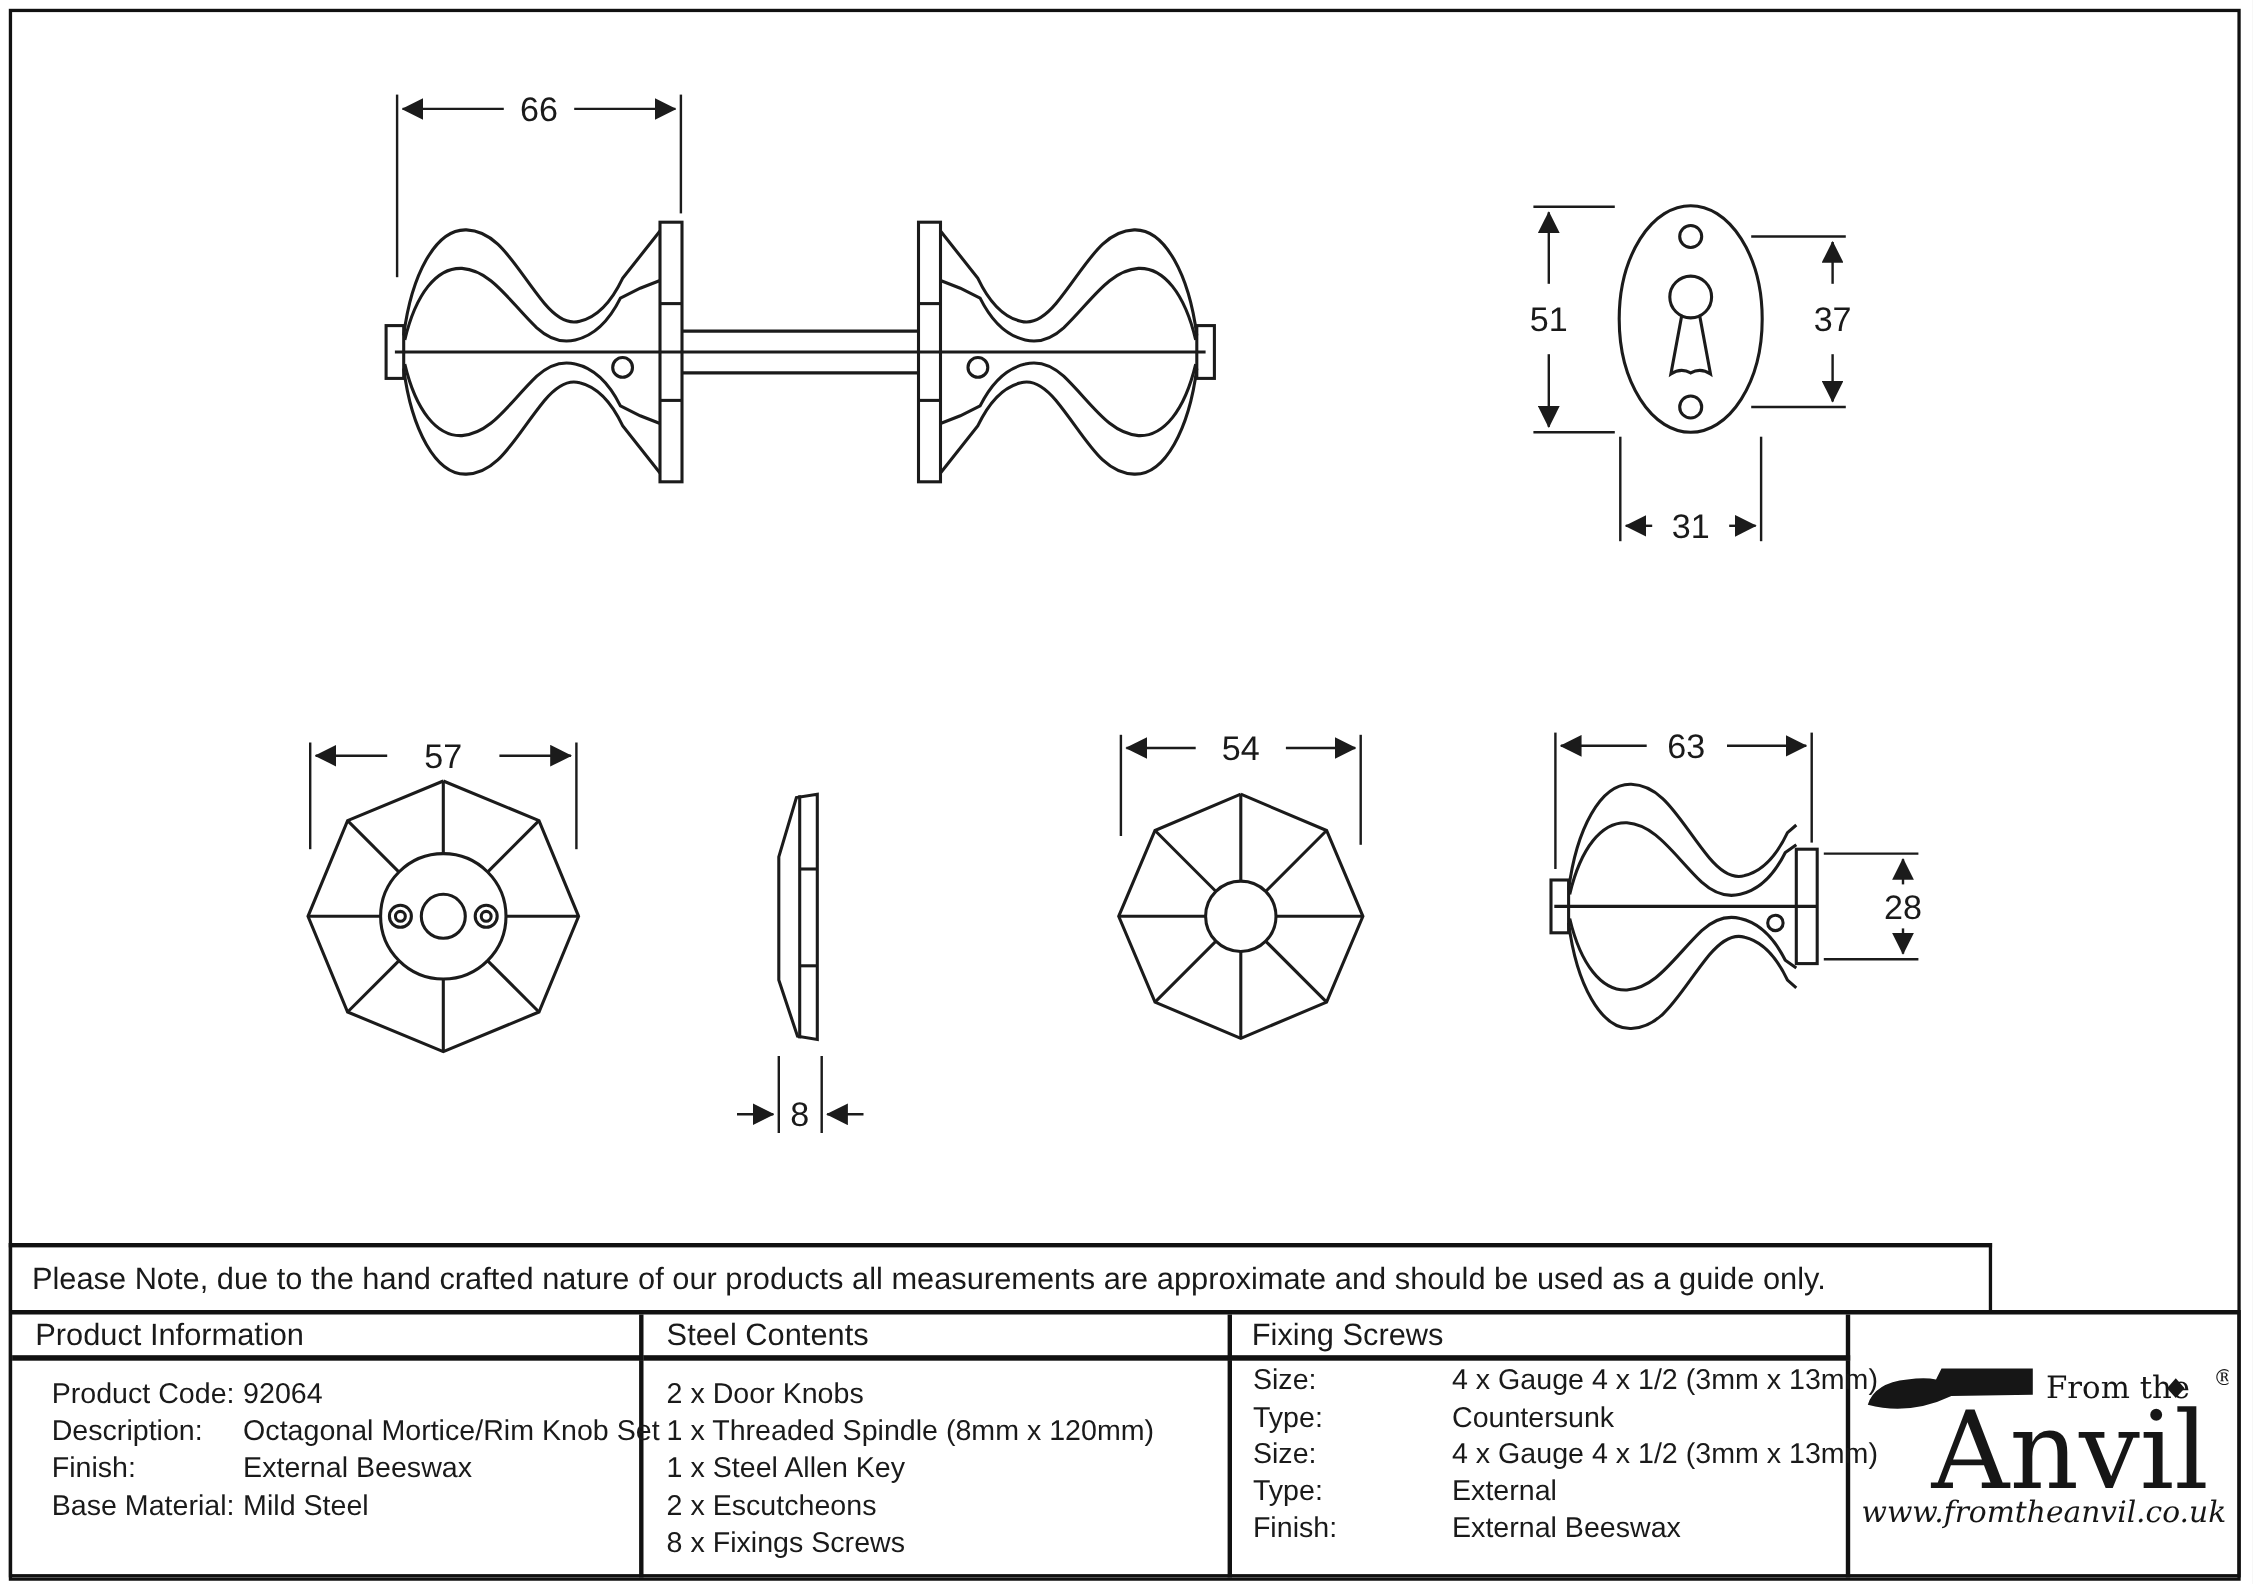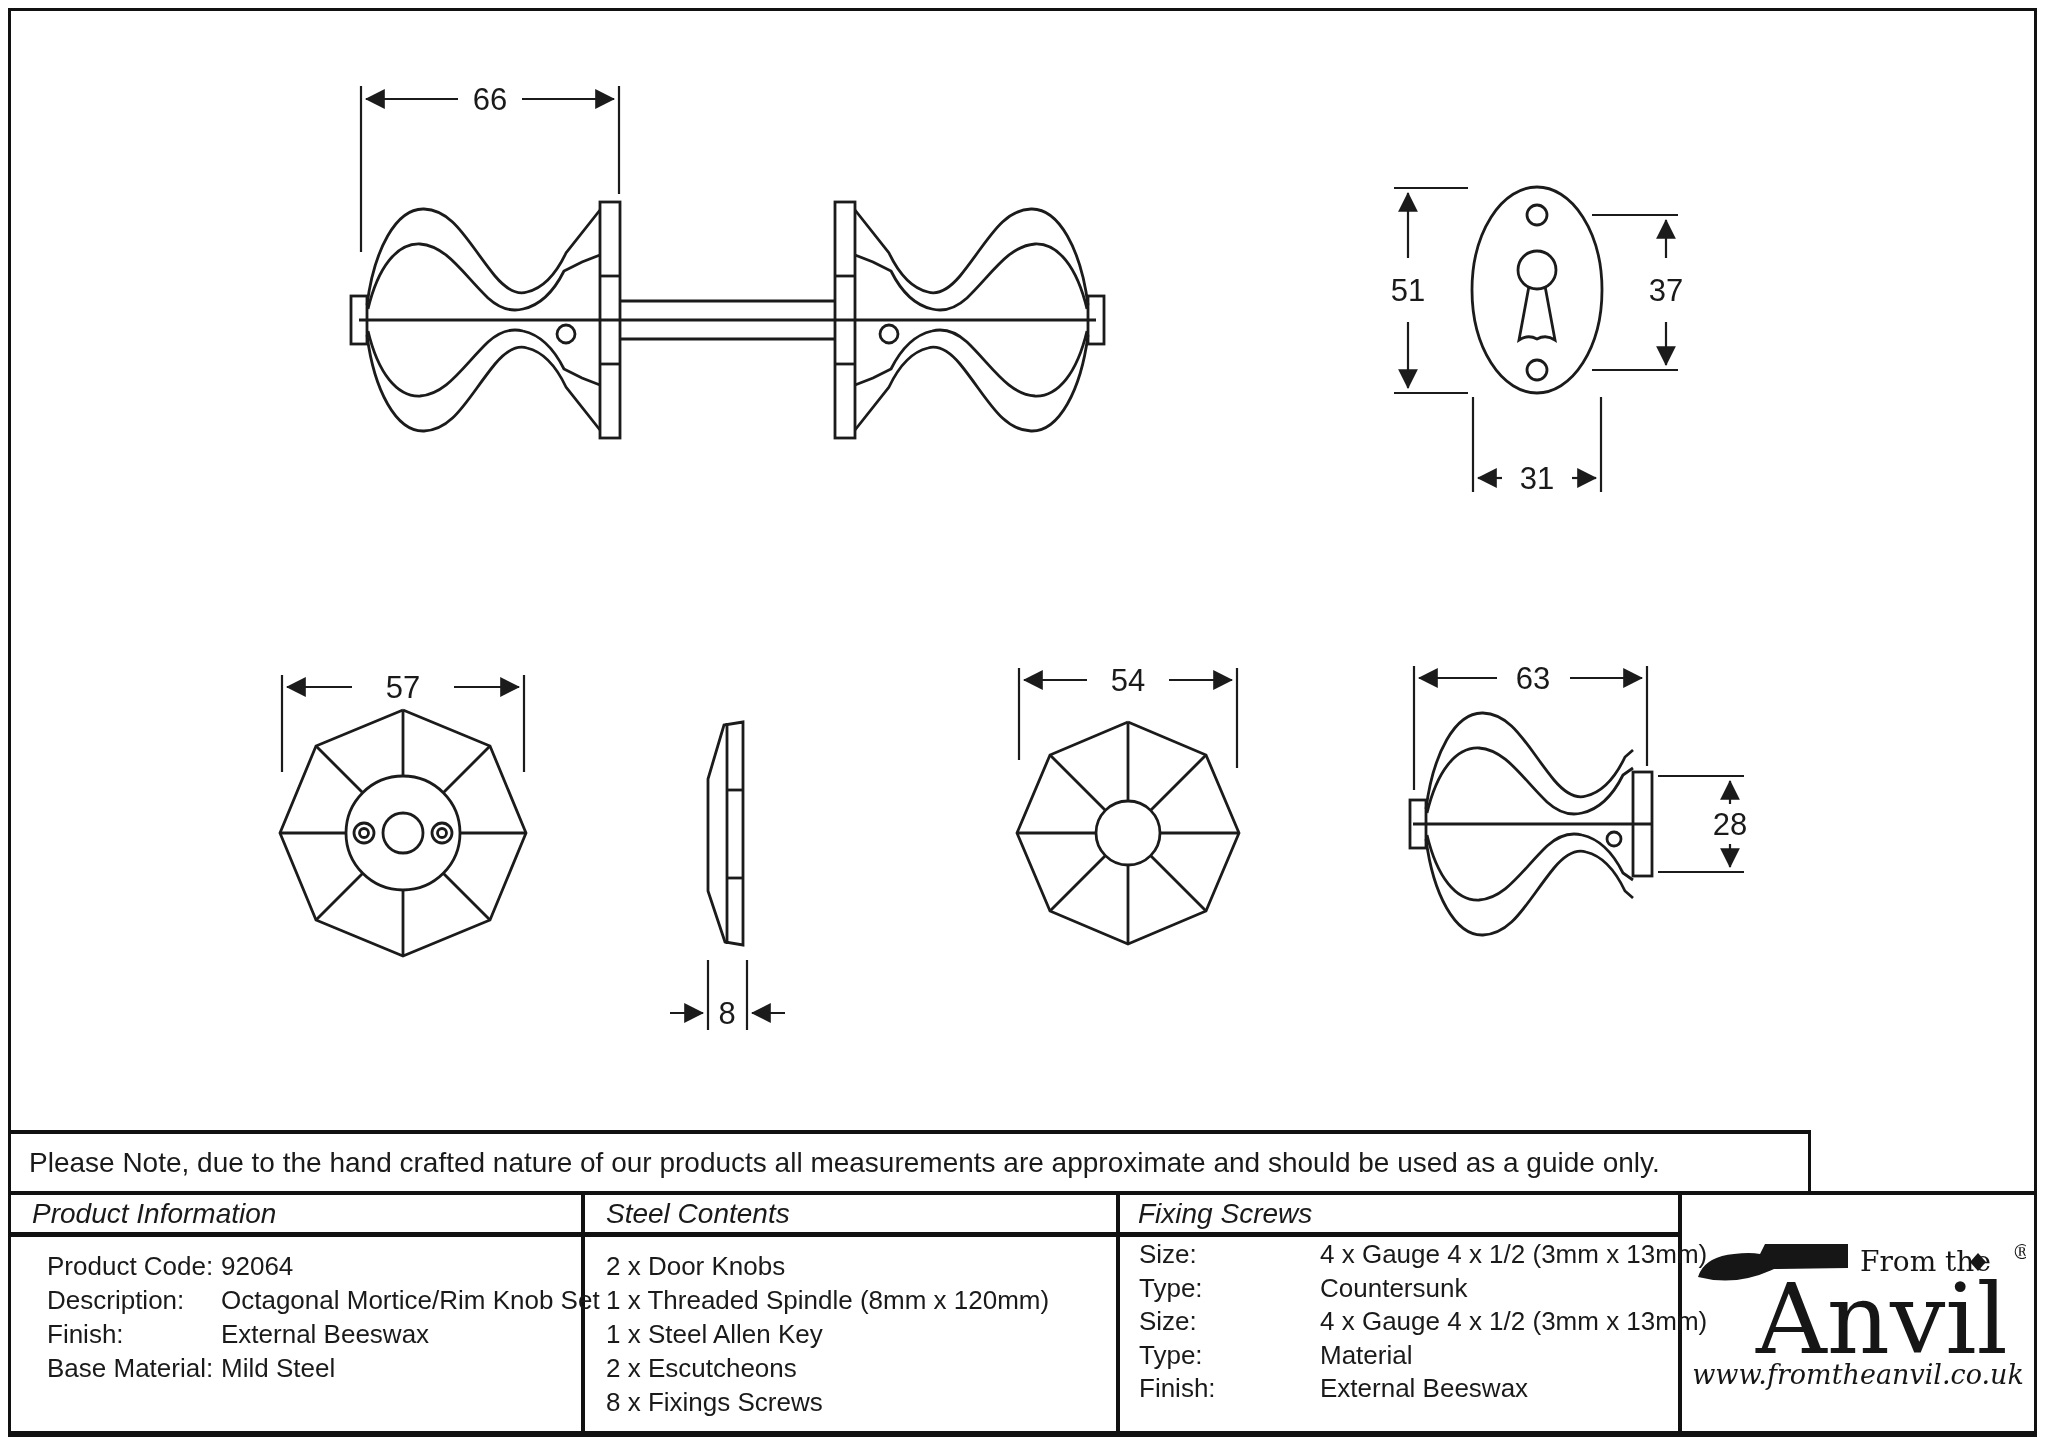--- a/index.html
+++ b/index.html
@@ -18,21 +18,21 @@
   #drawing marker path{fill:#1b1b1b;stroke:none;}
   
   #note-row{position:absolute;left:8px;top:1130px;width:1803px;height:61px;box-sizing:border-box;
         border-left:3px solid #111;border-right:3px solid #111;border-top:4px solid #111;
         display:flex;align-items:center;padding-left:18px;font-size:28px;}
   
   #info-table{position:absolute;left:8px;top:1191px;width:2029px;height:246px;box-sizing:border-box;
         border:3px solid #111;border-top-width:4px;display:grid;
         grid-template-columns:574px 535px 562px 1fr;grid-template-rows:42px 1fr;}
   .hdr{box-sizing:border-box;border-bottom:5px solid #111;font-size:28px;
-        display:flex;align-items:center;font-style:italic;}
+        display:flex;align-items:center;}
   .cell{box-sizing:border-box;font-size:26px;}
   .col-line{border-right:4px solid #111;}
   .hdr.c1{padding-left:21px;}
   .hdr.c2{padding-left:21px;}
   .hdr.c3{padding-left:18px;}
   .body.c1{padding:12px 0 0 36px;}
   .body.c2{padding:12px 0 0 21px;}
   .body.c3{padding:1px 0 0 19px;}
   .kv{line-height:34px;white-space:nowrap;}
   .c3 .kv{line-height:33.5px;}
@@ -248,21 +248,21 @@
       <div class="kv">
         <span class="lbl">Size:</span><span>4 x Gauge 4 x 1/2 (3mm x 13mm)</span>
       </div>
       <div class="kv">
         <span class="lbl">Type:</span><span>Countersunk</span>
       </div>
       <div class="kv">
         <span class="lbl">Size:</span><span>4 x Gauge 4 x 1/2 (3mm x 13mm)</span>
       </div>
       <div class="kv">
-        <span class="lbl">Type:</span><span>Material</span>
+        <span class="lbl">Type:</span><span>External</span>
       </div>
       <div class="kv">
         <span class="lbl">Finish:</span><span>External Beeswax</span>
       </div>
     </div>
 
   </div>
 </div>
 
 </body></html>

